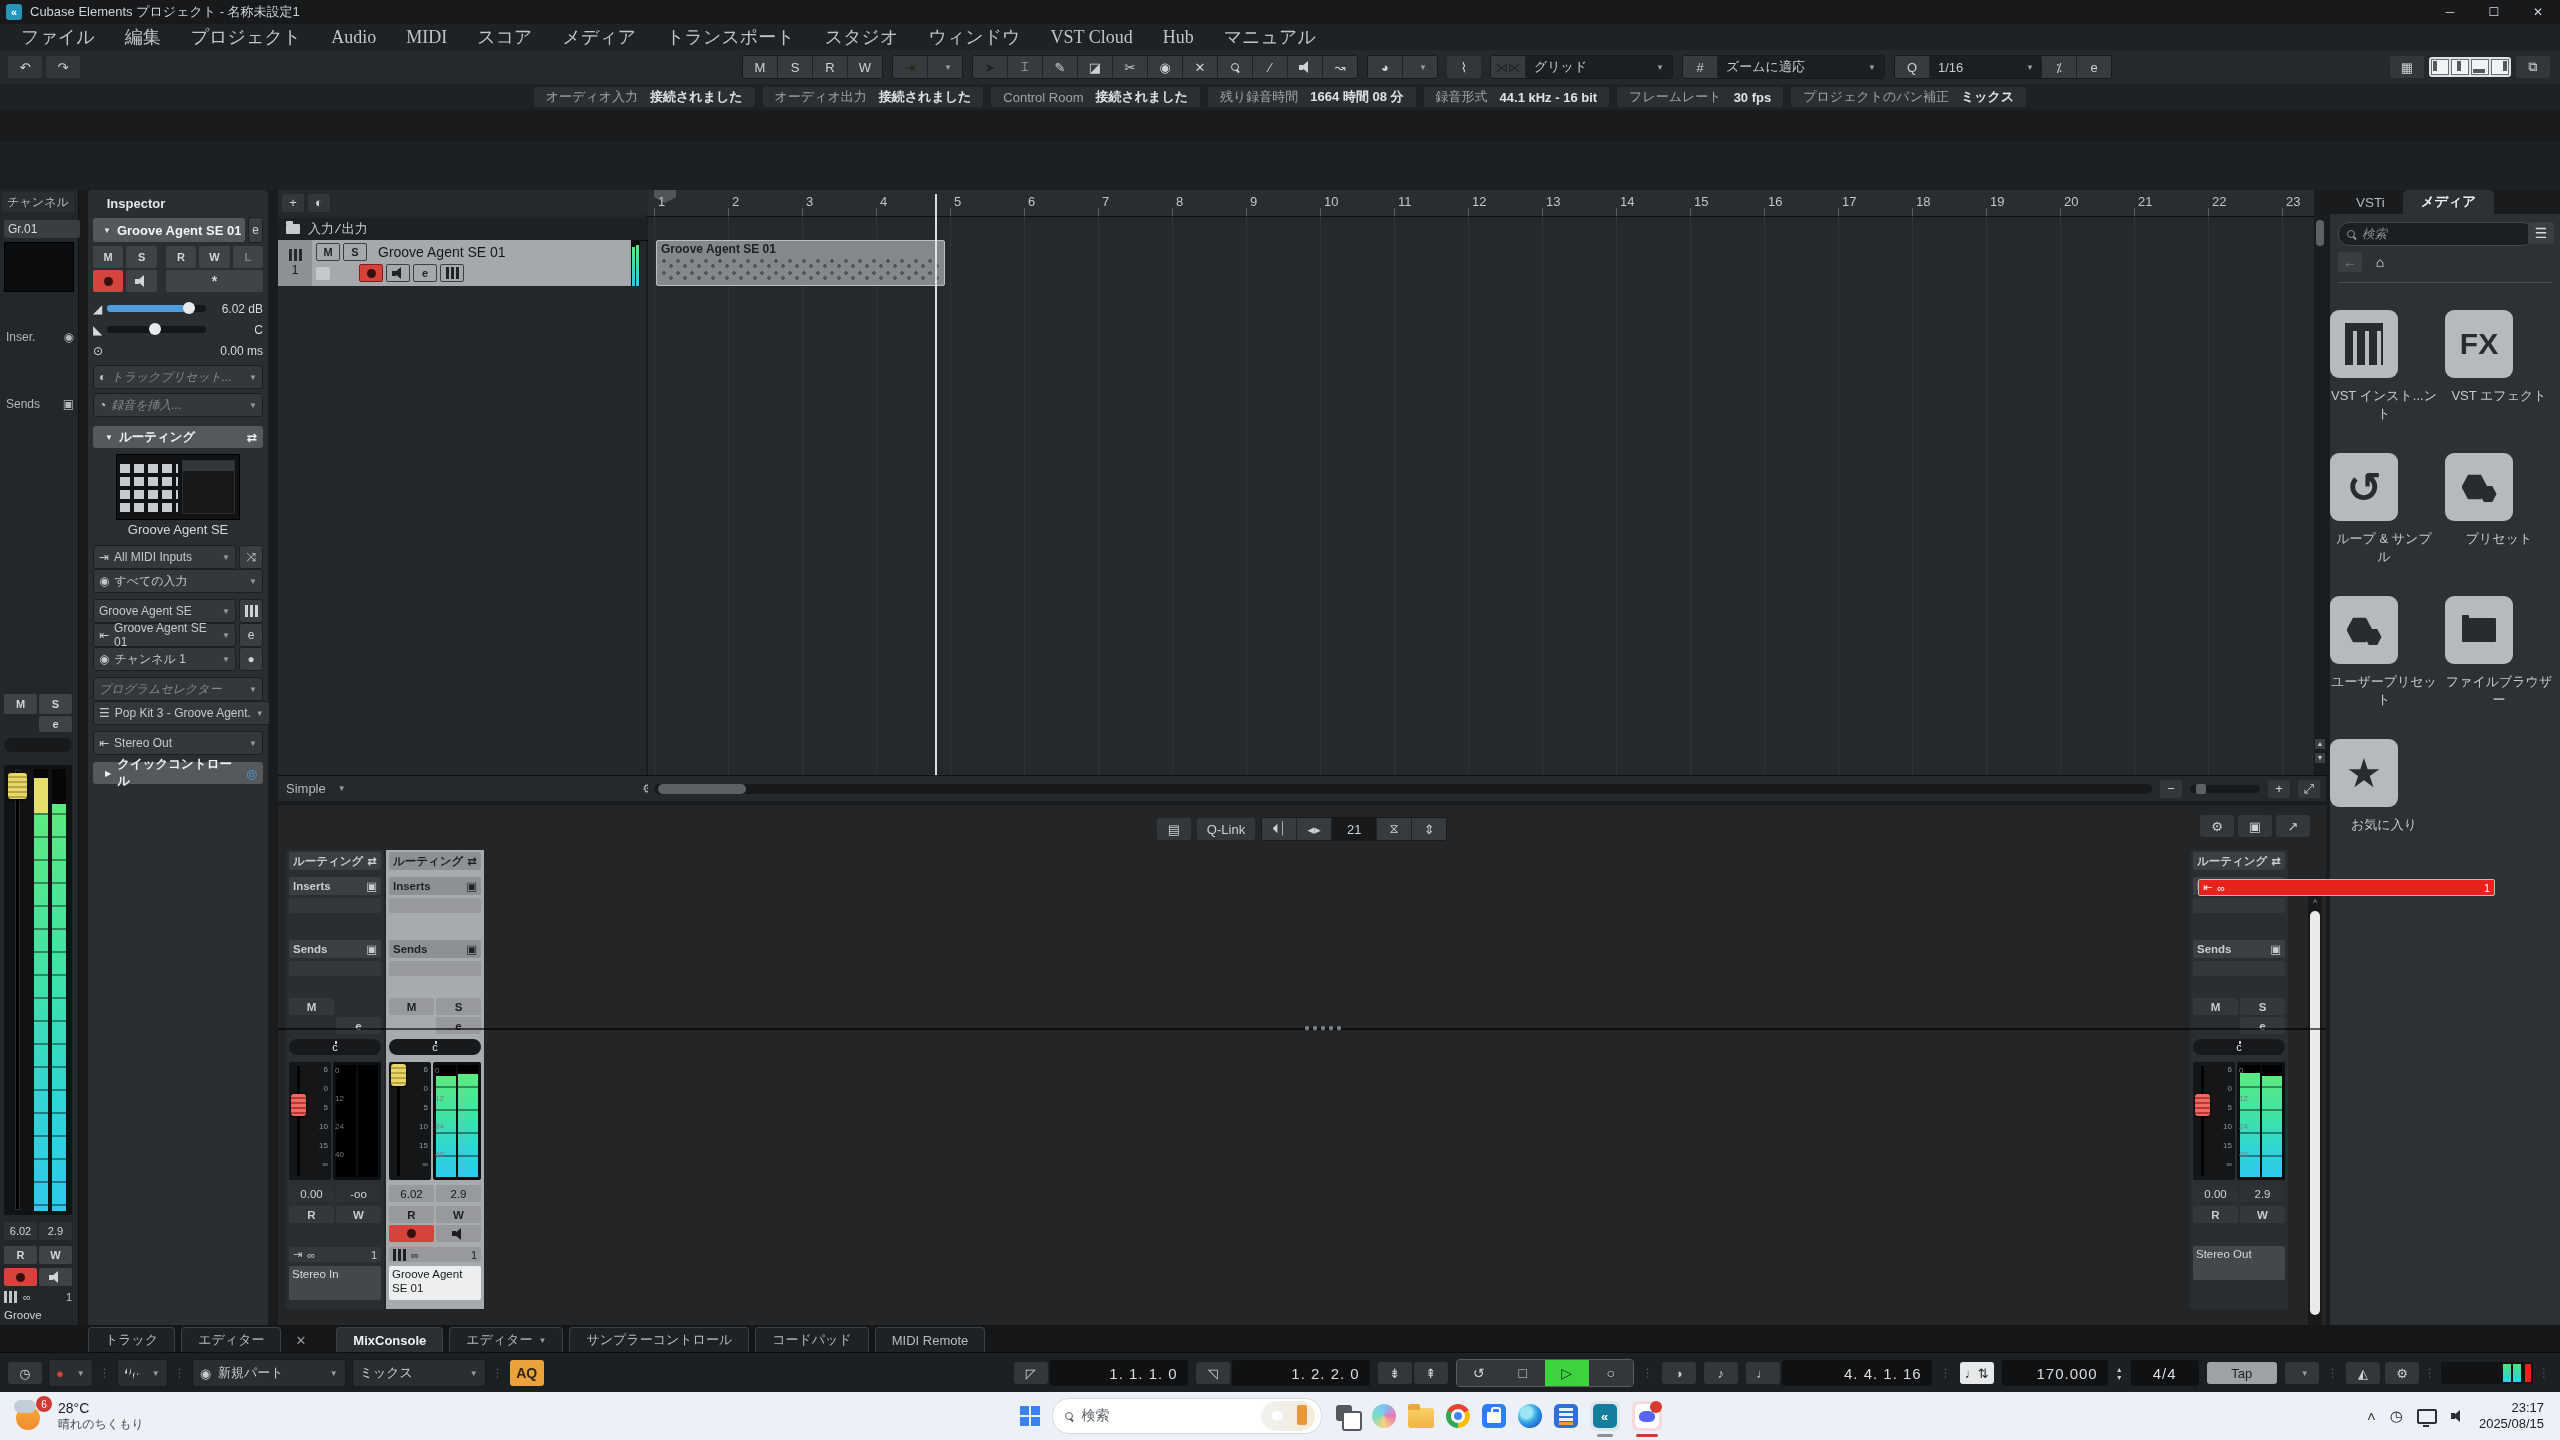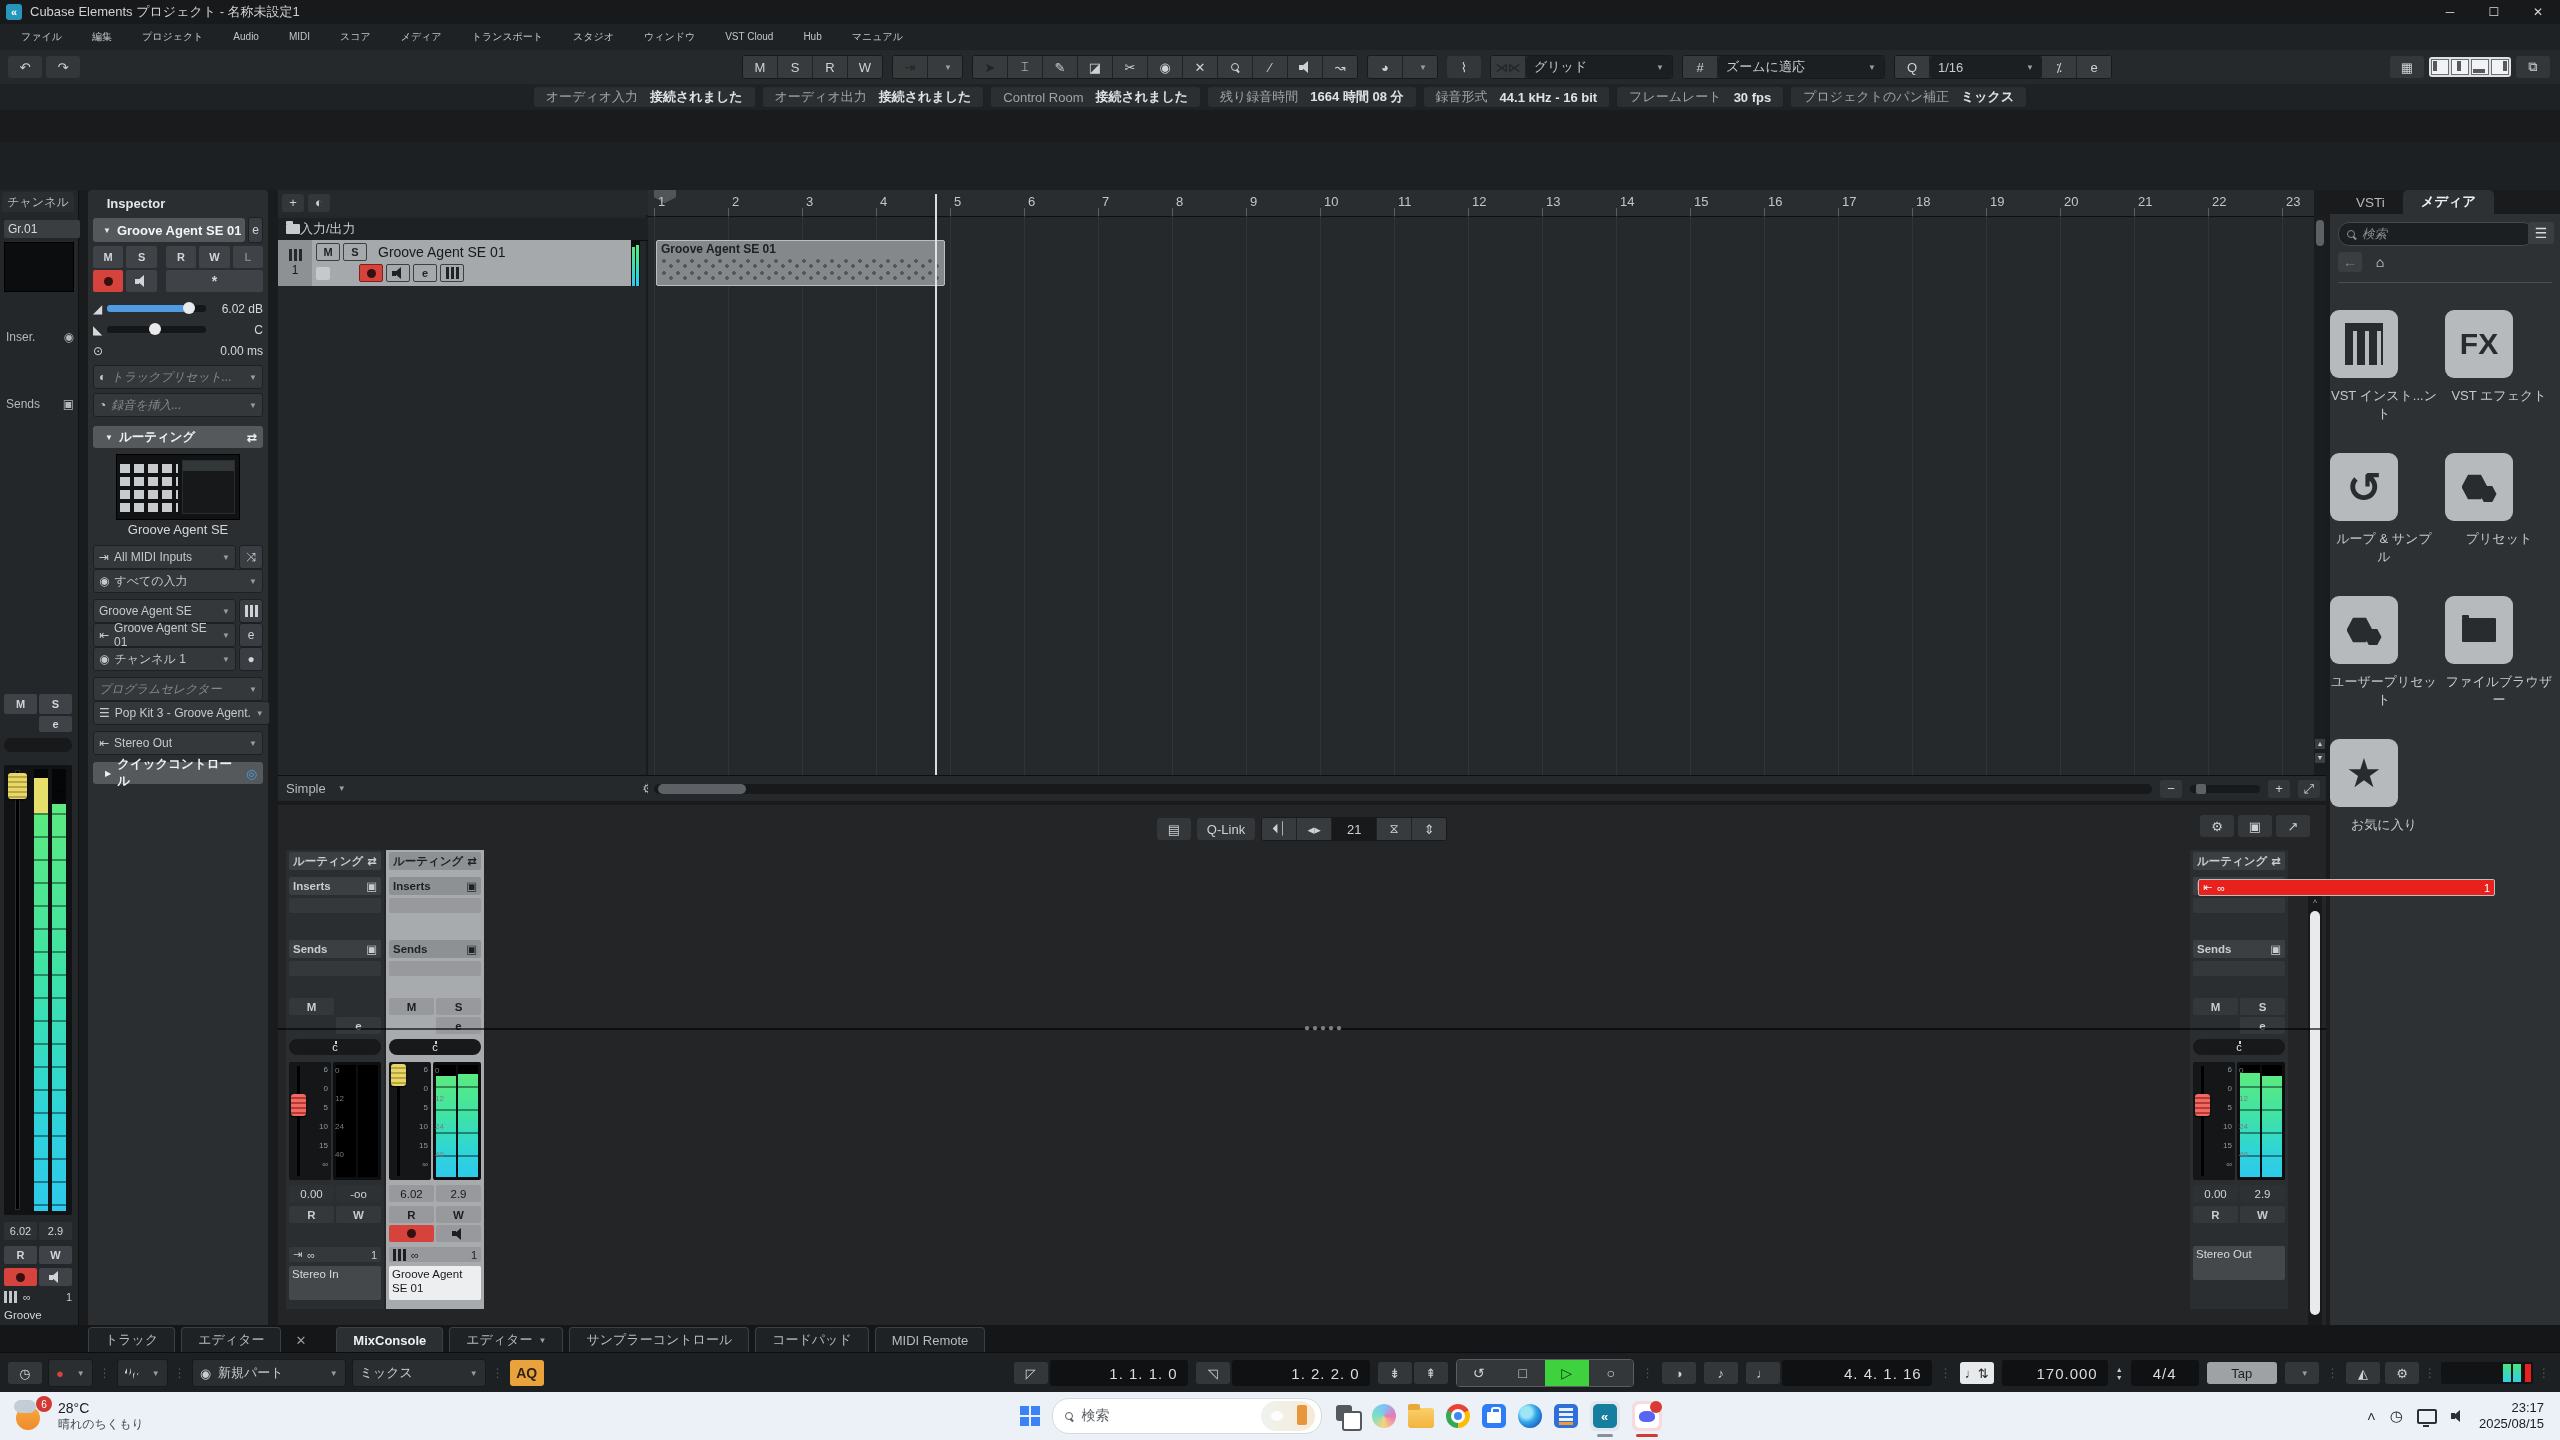--- a/index.html
+++ b/index.html
@@ -11,21 +11,21 @@
   .ell{white-space:nowrap;overflow:hidden;text-overflow:ellipsis;}
 
   
   .titlebar{left:0;top:0;width:2560px;height:24px;background:#17191b;display:flex;align-items:center;}
   .app-ico{width:16px;height:16px;margin:0 8px 0 6px;border-radius:3px;background:#2796bb;color:#fff;
     font-size:11px;display:flex;align-items:center;justify-content:center;font-weight:bold;}
   .title-txt{font-size:13px;color:#cfd2d4;}
   .winbtns{margin-left:auto;display:flex;height:24px;}
   .wbtn{width:44px;height:24px;display:flex;align-items:center;justify-content:center;color:#d6d8da;font-size:12px;}
   .menubar{left:0;top:24px;width:2560px;height:26px;background:#1f2224;display:flex;align-items:center;padding-left:6px;}
-  .menu-item{padding:0 15px;font-size:10px;color:#c2c5c8;line-height:26px;}
+  .menu-item{padding:0 15px;font-size:18px;color:#c2c5c8;line-height:26px;font-family:Liberation Serif, serif;}
   .toolbar{left:0;top:50px;width:2560px;height:34px;background:#26292b;border-bottom:1px solid #101213;display:flex;align-items:center;}
   .tb-left{position:absolute;left:8px;display:flex;gap:4px;}
   .tbtn{min-width:26px;height:22px;background:#33373a;border-radius:3px;color:#cfd2d5;display:flex;
     align-items:center;justify-content:center;font-size:13px;padding:0 4px;}
   .tbtn.on{background:#e7e9ea;color:#202325;}
   .tbtn.orange{background:#eaa23c;color:#2c2415;}
   .tb-center{position:absolute;left:742px;display:flex;align-items:center;gap:9px;}
   .tgroup{display:flex;background:#2f3336;border:1px solid #17191b;border-radius:3px;overflow:hidden;}
   .tgroup .tbtn{border-radius:0;background:#373b3e;border-right:1px solid #202325;}
   .tgroup .tbtn:last-child{border-right:none;}
@@ -85,21 +85,21 @@
   .thumbpads{width:122px;height:64px;margin:0 auto;background:#101214;border:1px solid #000;display:flex;}
   .padgrid{width:58px;height:52px;margin:5px 3px;background:
     repeating-linear-gradient(90deg,#c8cbce 0 10px,#101214 10px 14px),
     repeating-linear-gradient(0deg,#c8cbce 0 9px,#101214 9px 13px);background-blend-mode:darken;}
   .padscreen{flex:1;margin:5px 4px 5px 1px;background:linear-gradient(180deg,#32373a 0 20%,#16181a 20% 100%);border:1px solid #2a2d30;}
 
   
   .tracklist{left:278px;top:0;width:368px;height:610px;background:#242729;}
   .tl-topbar{left:0;top:0;width:100%;height:25px;background:#26292b;display:flex;align-items:center;gap:4px;padding-left:4px;}
   .minibtn{width:22px;height:18px;background:#33373a;border-radius:3px;color:#cfd2d5;font-size:13px;display:flex;align-items:center;justify-content:center;}
-  .tl-io{left:0;top:28px;width:100%;height:22px;background:#1e2123;border-bottom:1px solid #0b0d0e;display:flex;align-items:center;padding-left:8px;font-size:13px;color:#c8cbcd;}
+  .tl-io{left:0;top:28px;width:100%;height:22px;background:#1e2123;border-bottom:1px solid #0b0d0e;display:flex;align-items:center;gap:8px;padding-left:8px;font-size:13px;color:#c8cbcd;font-family:Liberation Mono, monospace;}
   .trackrow{left:0;top:50px;width:362px;height:46px;background:#a6a9ac;display:flex;}
   .tr-numcell{width:34px;background:#8e9194;display:flex;flex-direction:column;align-items:center;justify-content:center;gap:2px;color:#17191b;font-size:12px;}
   .tr-main{flex:1;padding:3px 4px;}
   .obtn{width:22px;height:16px;border:1px solid #3c4043;border-radius:2px;color:#202326;font-size:11px;font-weight:bold;display:flex;align-items:center;justify-content:center;background:transparent;}
   .obtn.rec{background:#d6423c;border-color:#7e1f1c;}
   .tr-name{font-size:14px;color:#17191b;margin-left:8px;}
   .tr-meter{width:9px;background:#0b0d0e;position:relative;}
   .simple-row{left:0;top:585px;width:368px;height:25px;background:#26292c;border-top:1px solid #0d0f10;display:flex;align-items:center;padding:0 8px;font-size:13px;color:#b6b9bc;gap:6px;}
 
   

